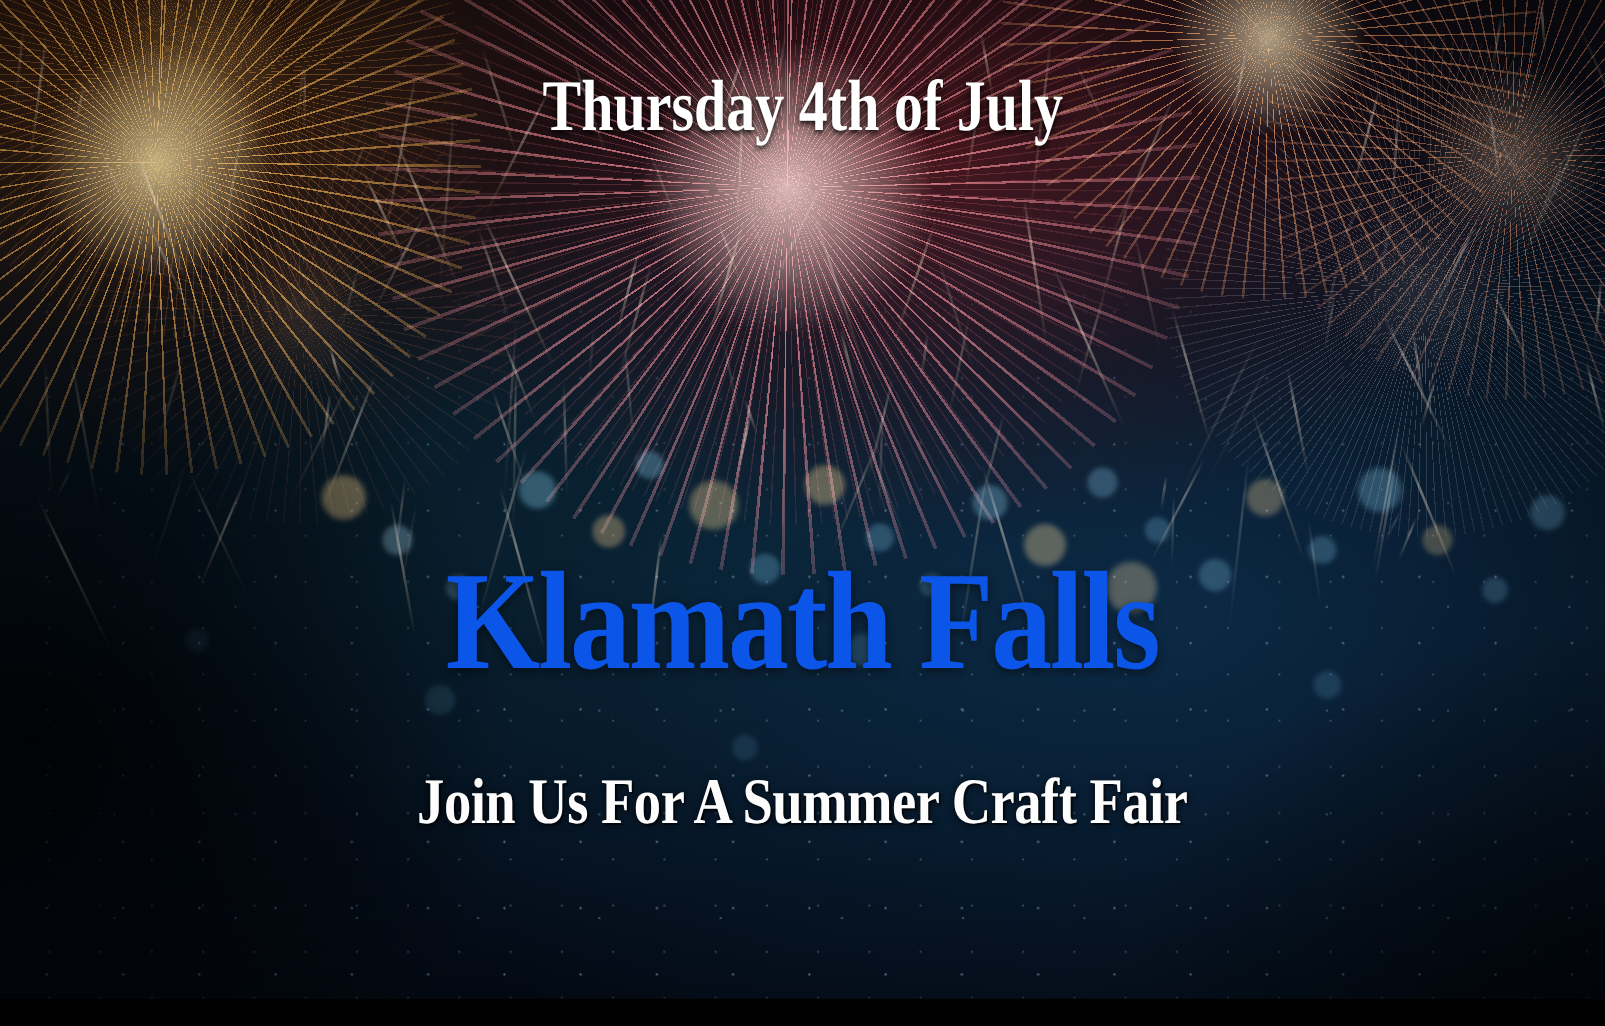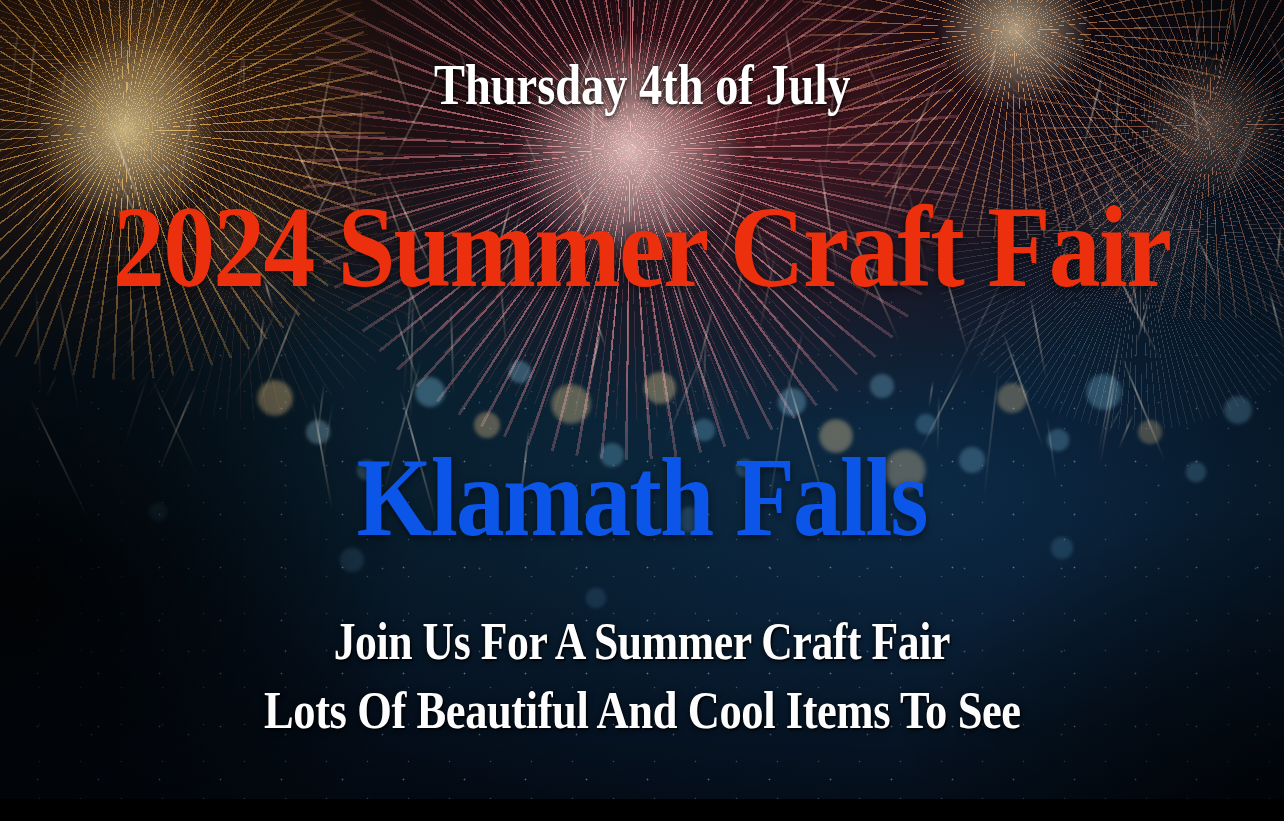--- a/index.html
+++ b/index.html
@@ -376,32 +376,26 @@
     </div>
   <div class="bg-layer sparkles"></div>
   <div class="bg-layer bg-vignette"></div>
 
   <div class="content">
 
     <div class="line" id="date-line">
       <span class="cond">Thursday 4th of July</span>
     </div>
 
-    <div class="line" id="title-line">
-      <span class="cond">2024 Summer Craft Fair</span>
-    </div>
 
 
     <div class="line body-line" id="tagline-1">
       <span class="cond">Join Us For A Summer Craft Fair</span>
     </div>
 
     <div class="line" id="city-line">
       <span class="cond">Klamath Falls</span>
     </div>
 
-    <div class="line body-line" id="tagline-2">
-      <span class="cond">Lots Of Beautiful And Cool Items To See</span>
-    </div>
 
 
   </div>
 </div>
 
 </body></html>

